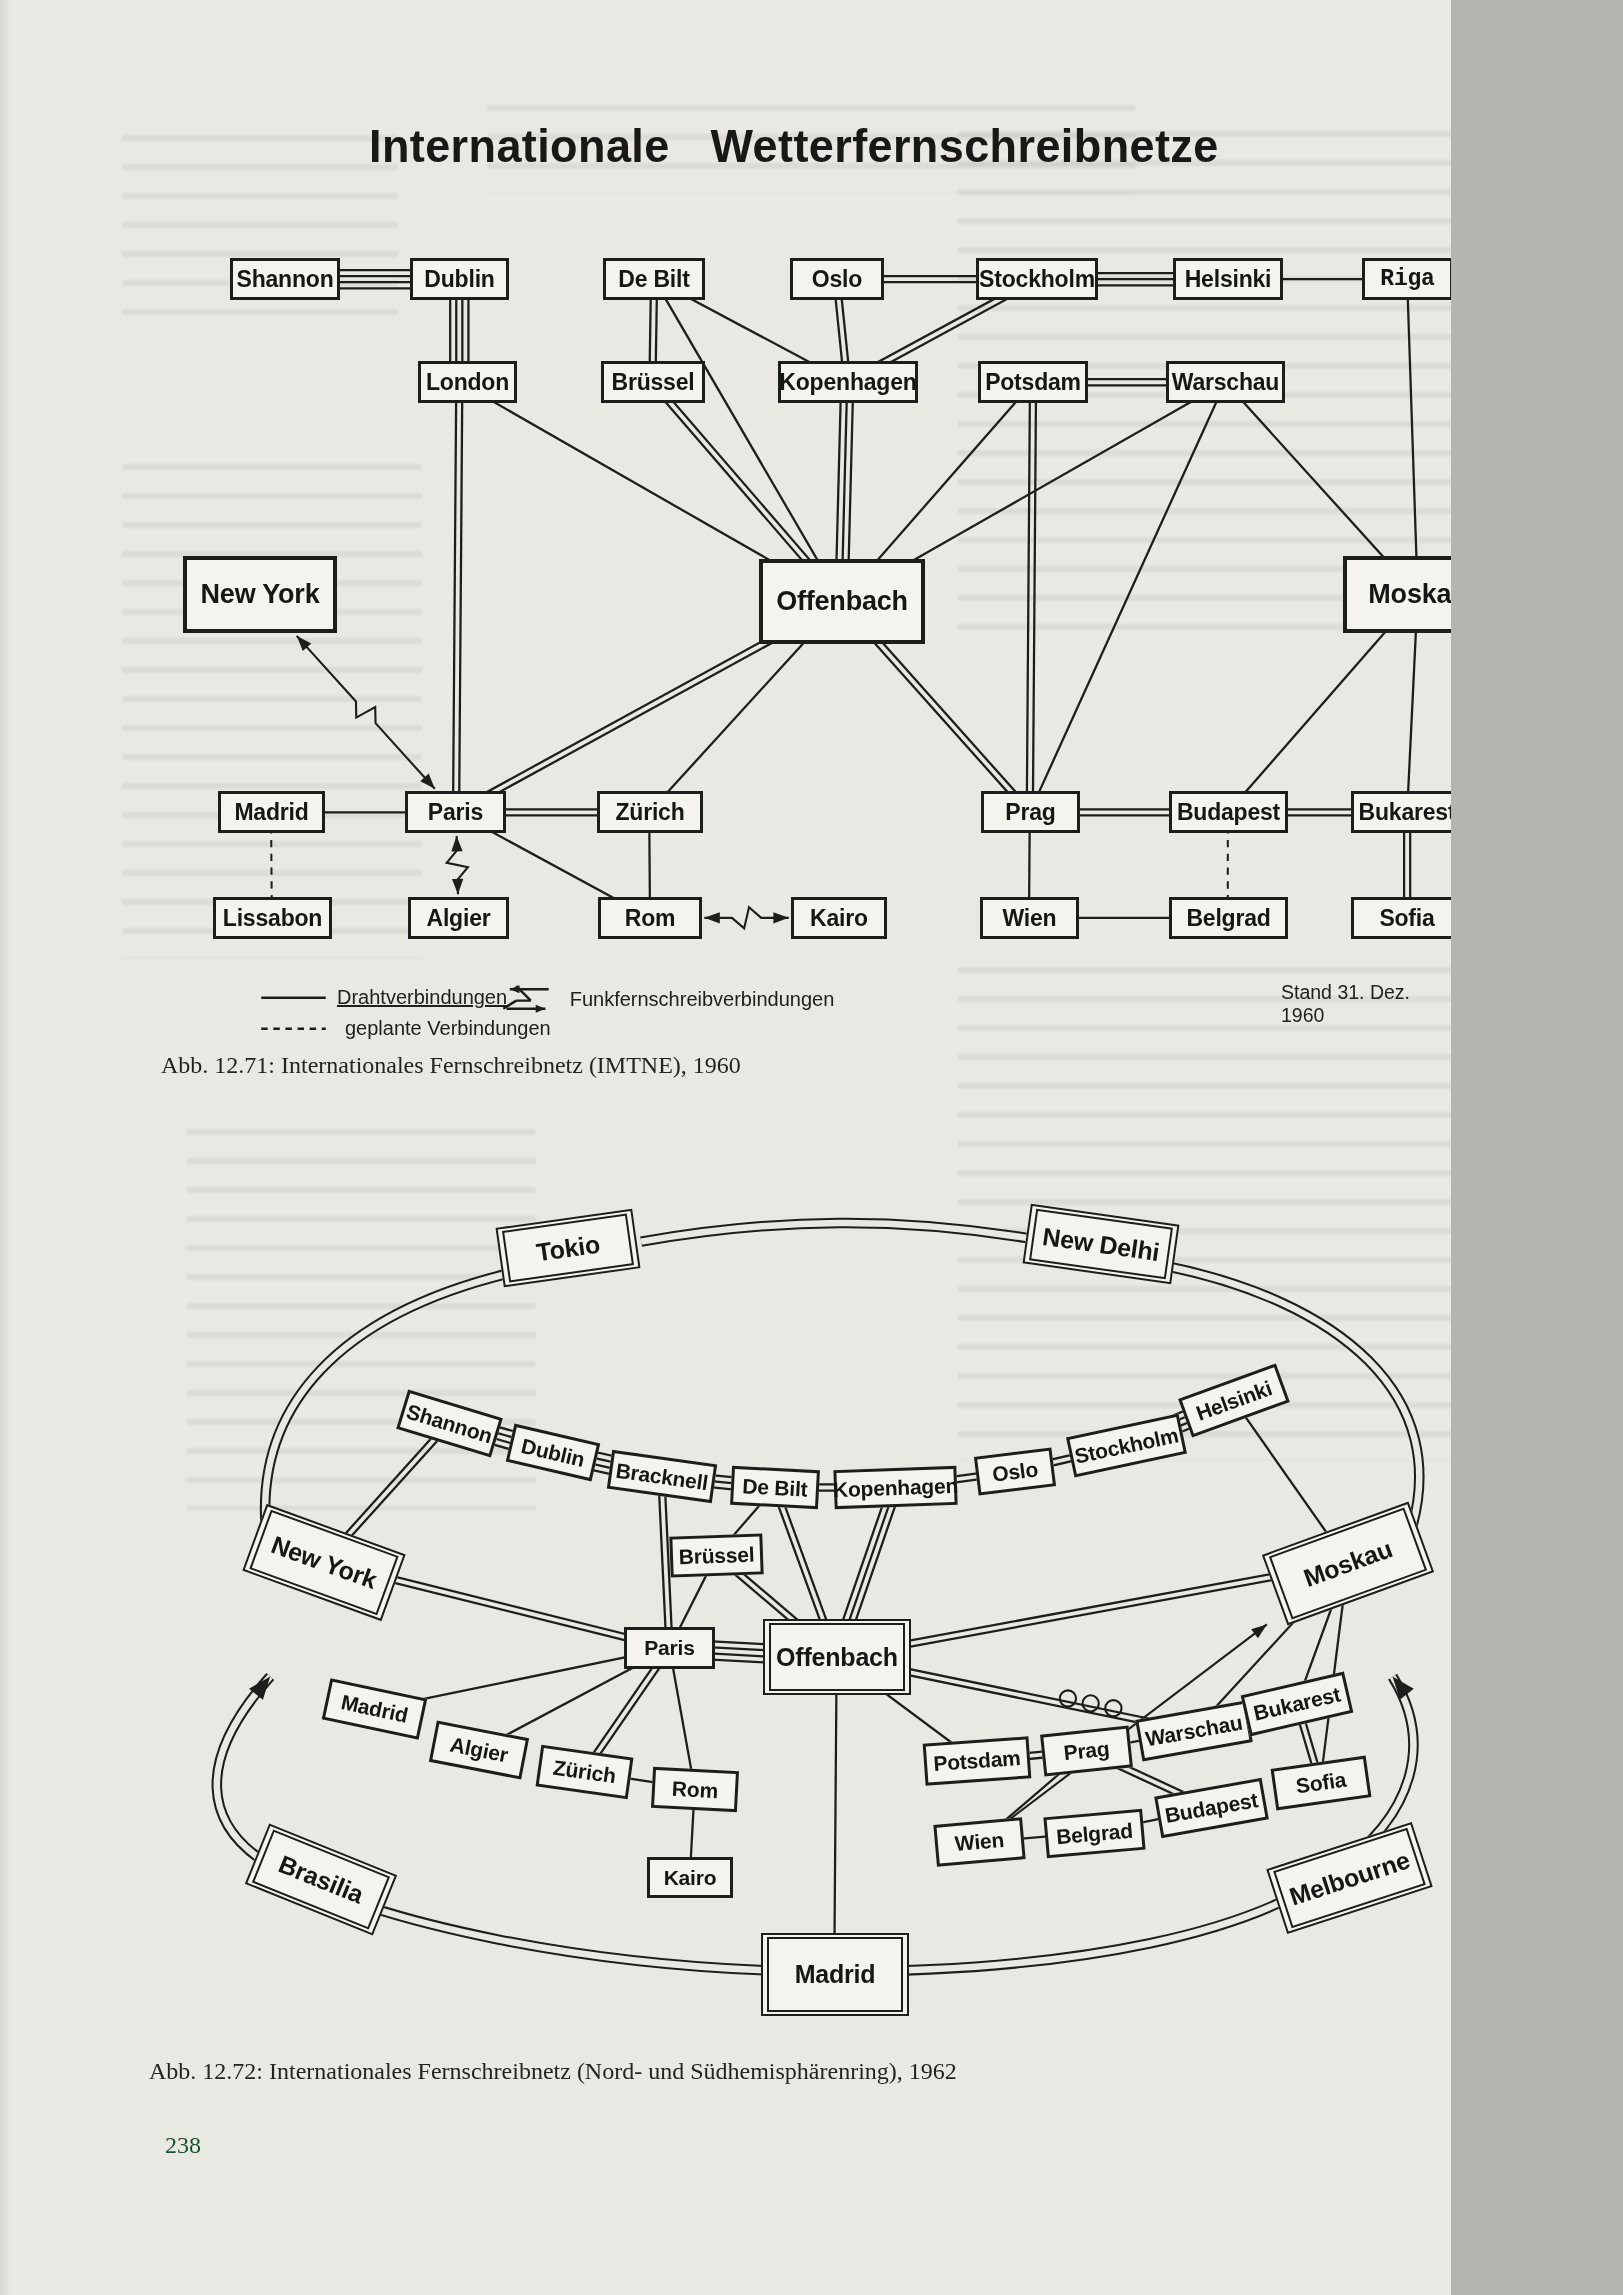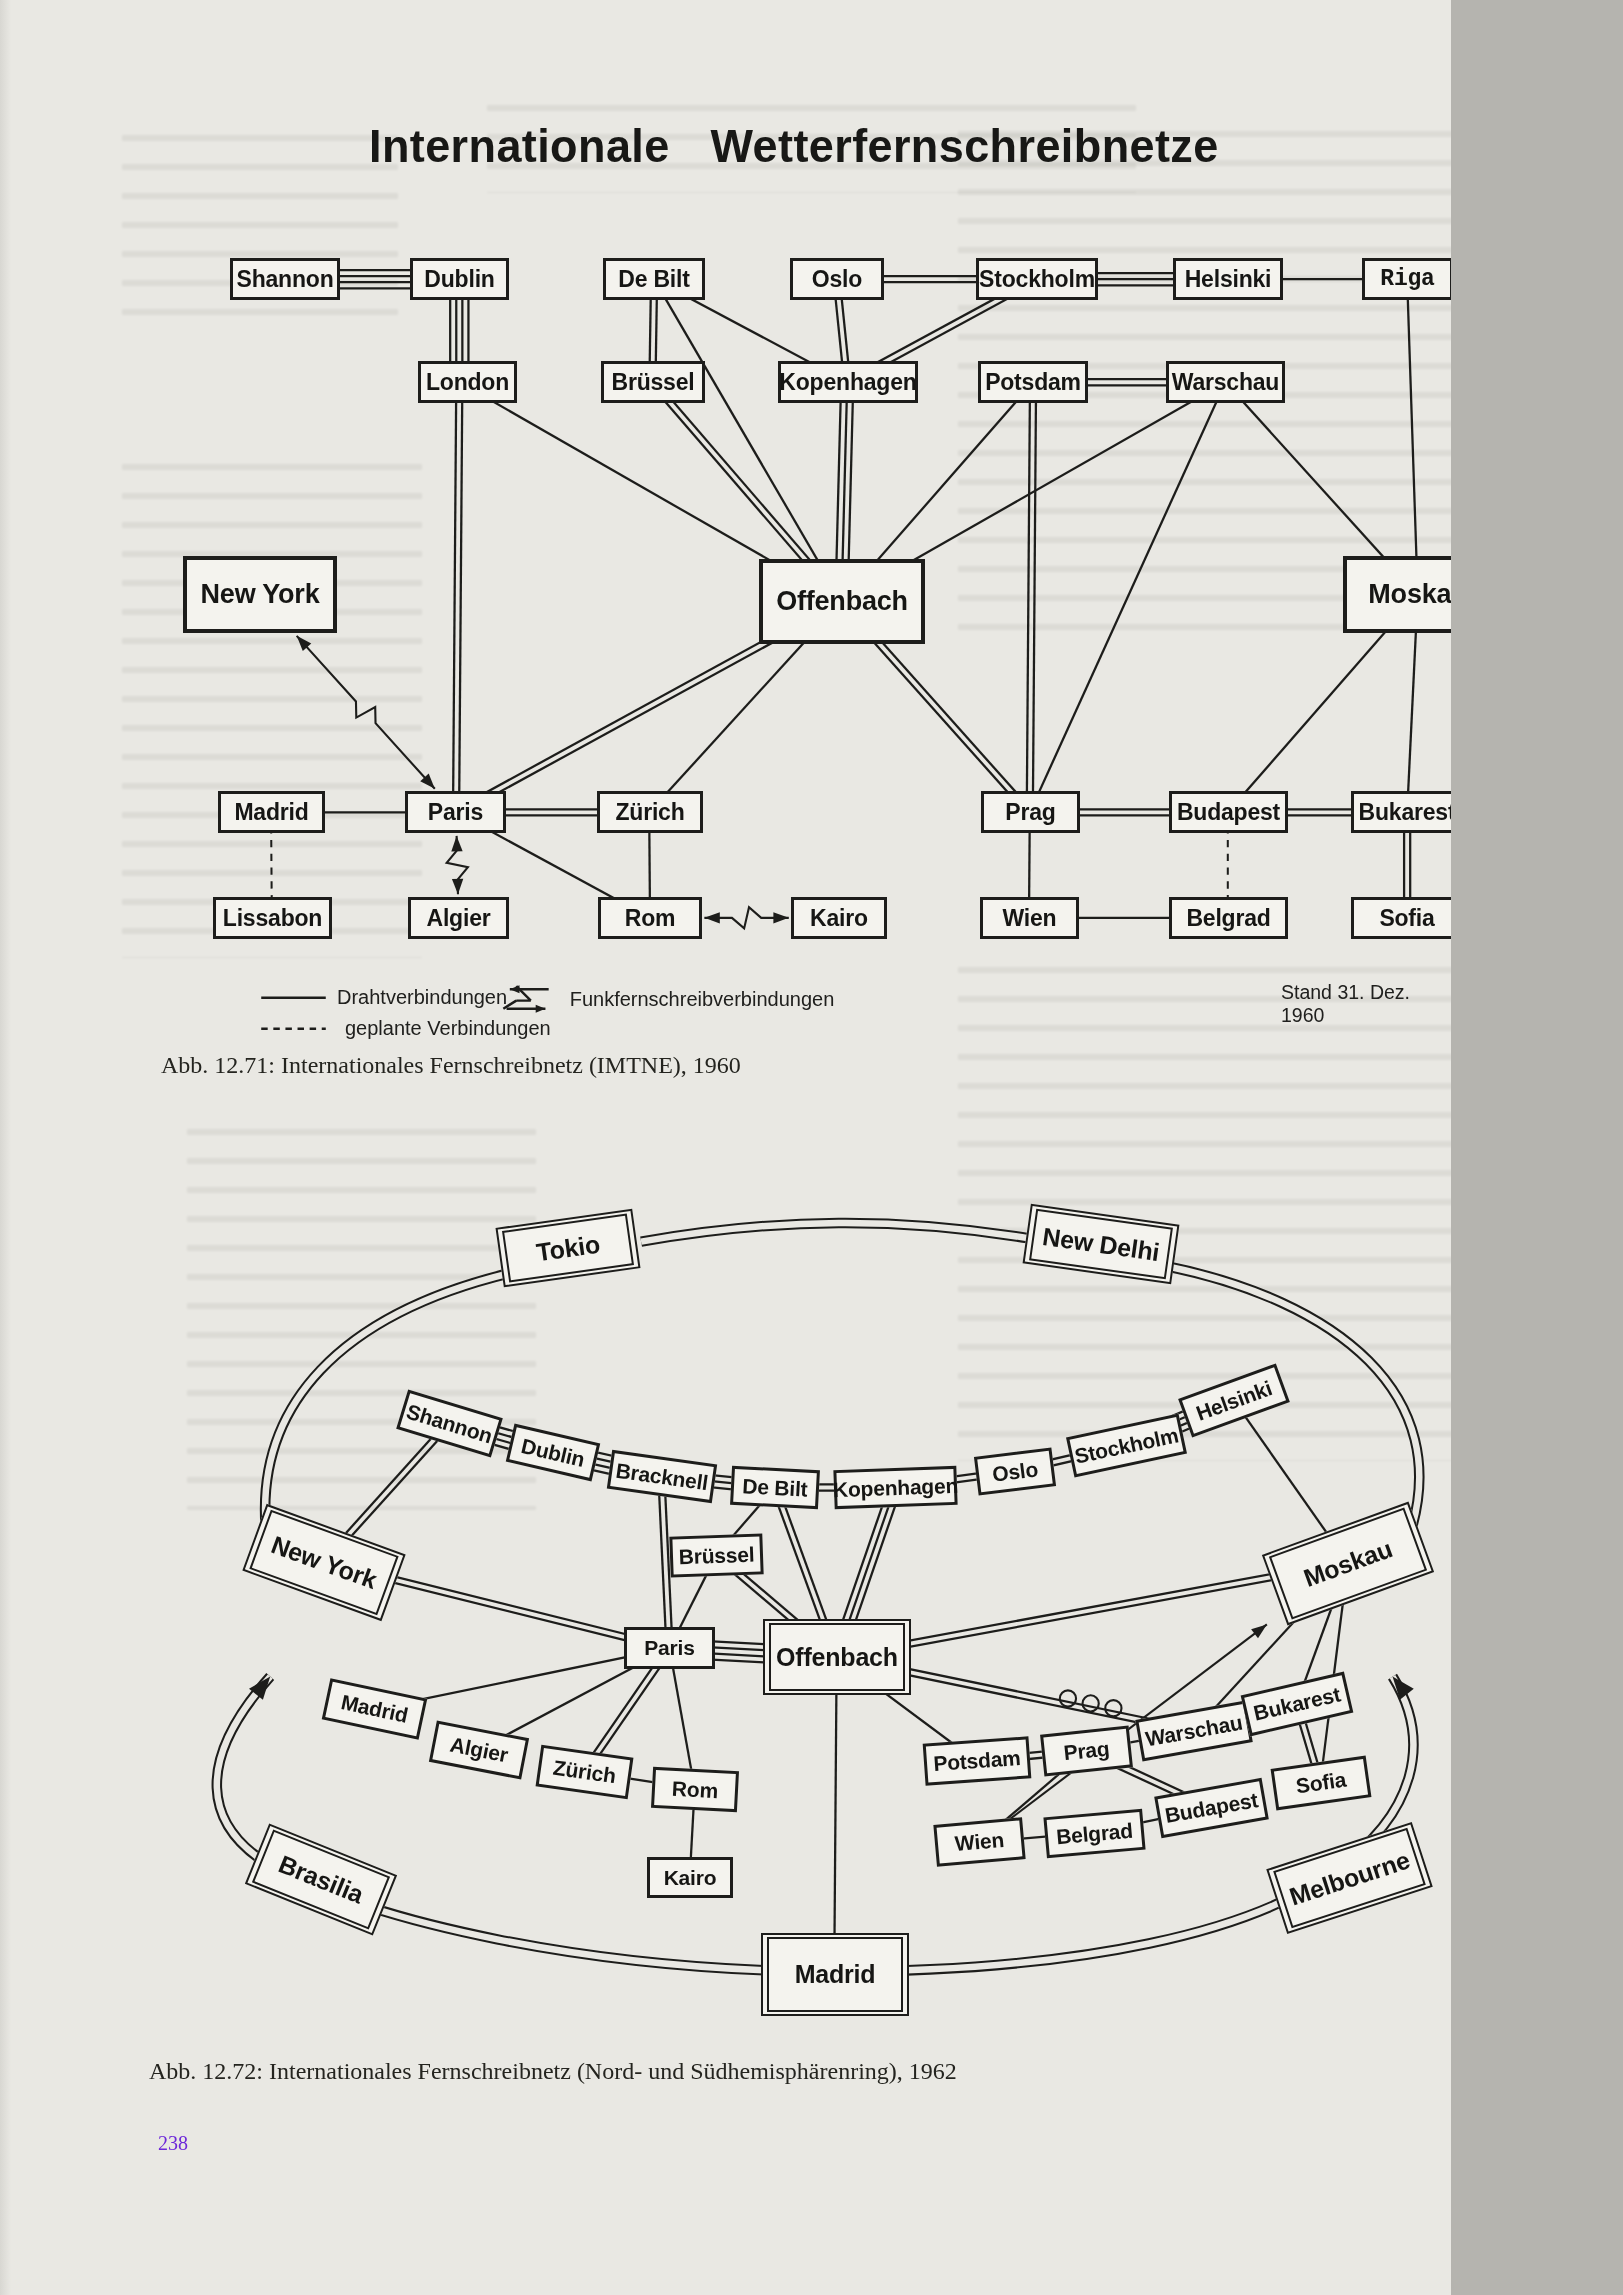--- a/index.html
+++ b/index.html
@@ -18,22 +18,22 @@
   .node1{border:3.2px solid #1d1d1b;font-size:23px;letter-spacing:-0.2px;}
   .node1.big{border-width:4px;font-size:27px;}
   .node2{border:3.2px solid #1d1d1b;font-size:21px;letter-spacing:-0.2px;}
   .node2.major{border-width:2.4px;padding:4px;font-size:25px;}
   .node2 .inner{width:100%;height:100%;display:flex;align-items:center;justify-content:center;}
   .node2.major .inner{border:2px solid #1d1d1b;}
   .legend{position:absolute;left:258px;top:978px;z-index:3;color:#20201e;font-size:20px;}
   .legend-row{position:absolute;display:flex;align-items:center;white-space:nowrap;}
   .caption{position:absolute;font-family:"Liberation Serif",serif;font-size:24px;color:#24241f;z-index:3;}
   .stand{position:absolute;left:1281px;top:981px;font-size:19.5px;color:#20201e;z-index:3;}
-  .pagenum{position:absolute;left:158px;top:2132px;font-family:"Liberation Serif",serif;
-    font-size:20px;color:#6d28d9;z-index:3;}
+  .pagenum{position:absolute;left:165px;top:2132px;font-family:"Liberation Serif",serif;
+    font-size:24px;color:#14532d;z-index:3;}
 </style>
 </head>
 <body>
 
 <div class="page">
 
   <div class="ghost" style="left:487px;top:96px;width:649px;height:97px;"></div>
   <div class="ghost" style="left:958px;top:122px;width:633px;height:519px;"></div>
   <div class="ghost" style="left:122px;top:126px;width:276px;height:203px;"></div>
   <div class="ghost" style="left:122px;top:455px;width:300px;height:503px;"></div>
@@ -381,21 +381,21 @@
       <div class="node node2 major" style="left: 761px; top: 1933px; width: 148px; height: 83px;">
         <span class="inner">Madrid</span>
       </div>
     </div>
 
   <div class="legend">
     <div class="legend-row" style="left:0;top:8px;">
       <svg width="71" height="11.4" viewBox="0 0 88 14">
           <line x1="4" y1="7" x2="84" y2="7" stroke="#1d1d1b" stroke-width="3"></line>
         </svg>
-      <span style="margin-left:8px;">Drahtverbindungen</span>
+      <span style="margin-left:8px;text-decoration:underline;">Drahtverbindungen</span>
     </div>
     <div class="legend-row" style="left:0;top:39px;">
       <svg width="71" height="11.4" viewBox="0 0 88 14">
           <line x1="4" y1="7" x2="84" y2="7" stroke="#1d1d1b" stroke-width="3" stroke-dasharray="8,7"></line>
         </svg>
       <span style="margin-left:16px;">geplante Verbindungen</span>
     </div>
     <div class="legend-row" style="left:234px;top:3.2px;">
       <svg width="68" height="36" viewBox="0 0 84 44">
         <line x1="70" y1="10" x2="22" y2="10" stroke="#1d1d1b" stroke-width="3" marker-end="url(#ah-s)"></line>

